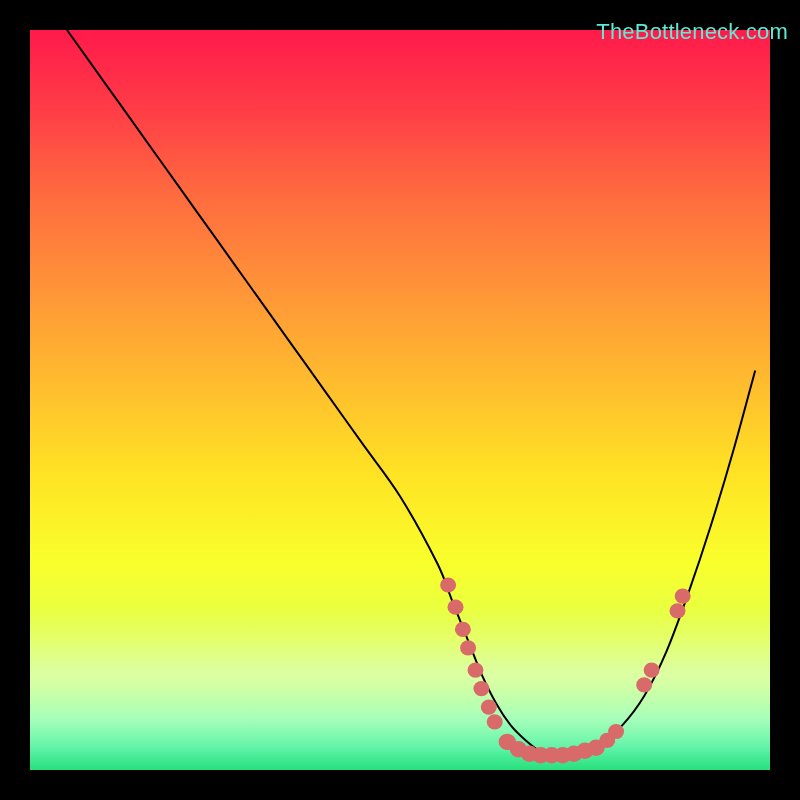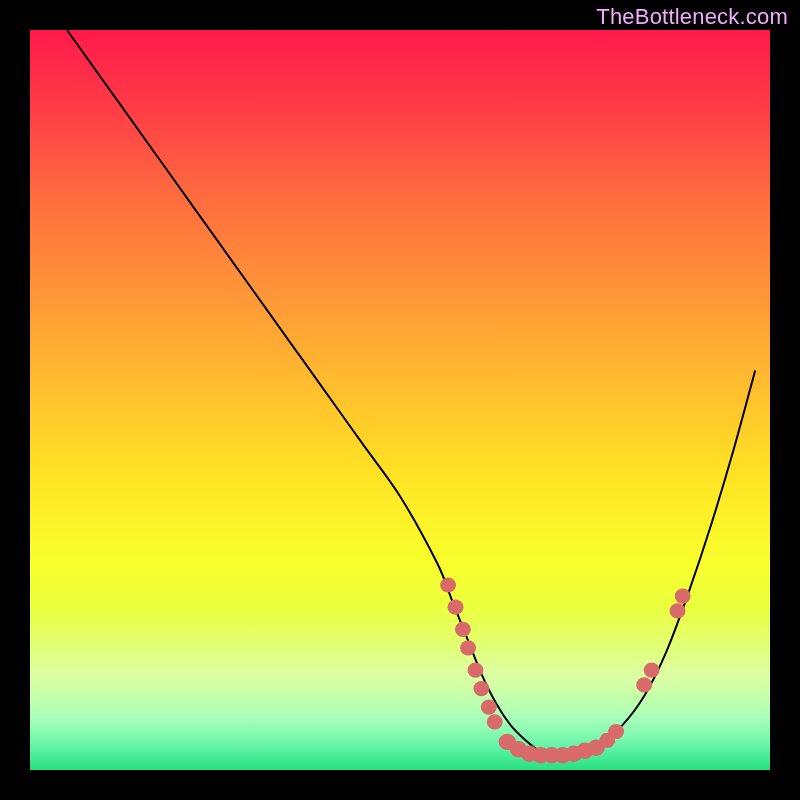--- a/index.html
+++ b/index.html
@@ -11,23 +11,23 @@
     overflow: hidden;
     font-family: Arial, Helvetica, sans-serif;
   }
   .frame {
     position: absolute;
     inset: 0;
     background: #000;
   }
   .watermark {
     position: absolute;
-    top: 4px;
+    top: 19px;
     right: 12px;
-    color: #f0abfc;
+    color: #5eead4;
     font-size: 22px;
     font-weight: 500;
     letter-spacing: 0.2px;
     z-index: 10;
   }
   svg { display: block; }
 </style>
 </head>
 <body>
 

